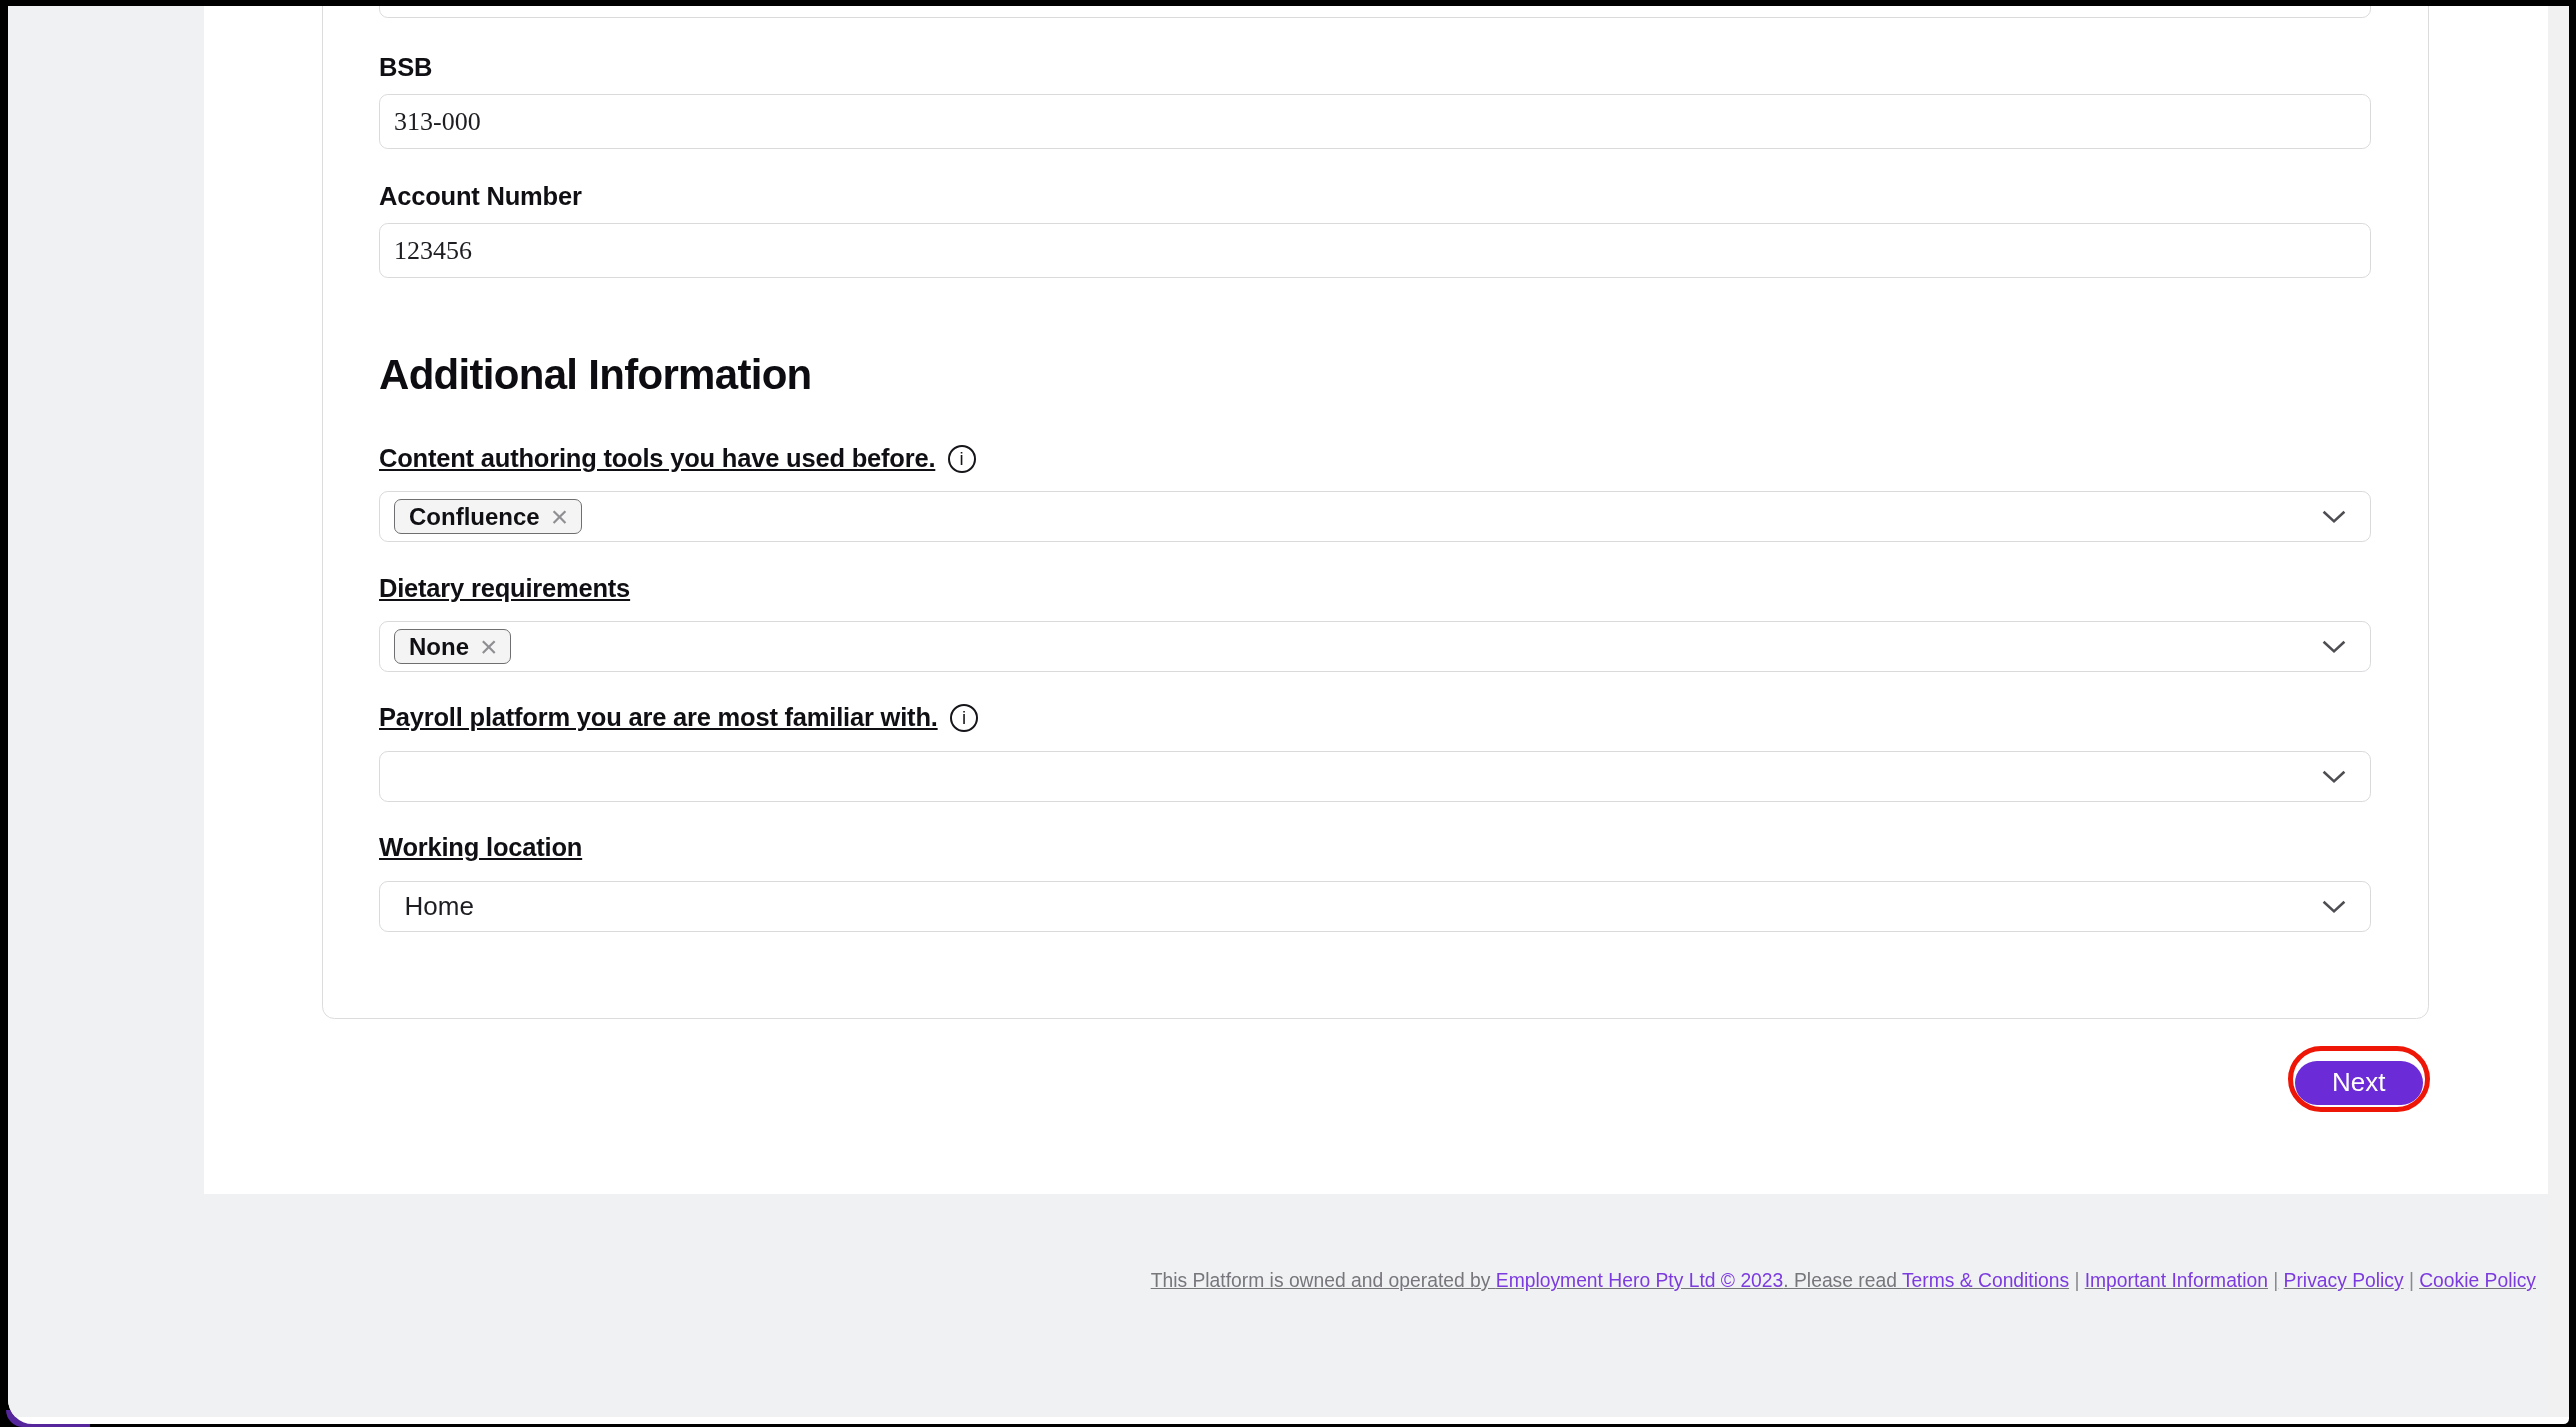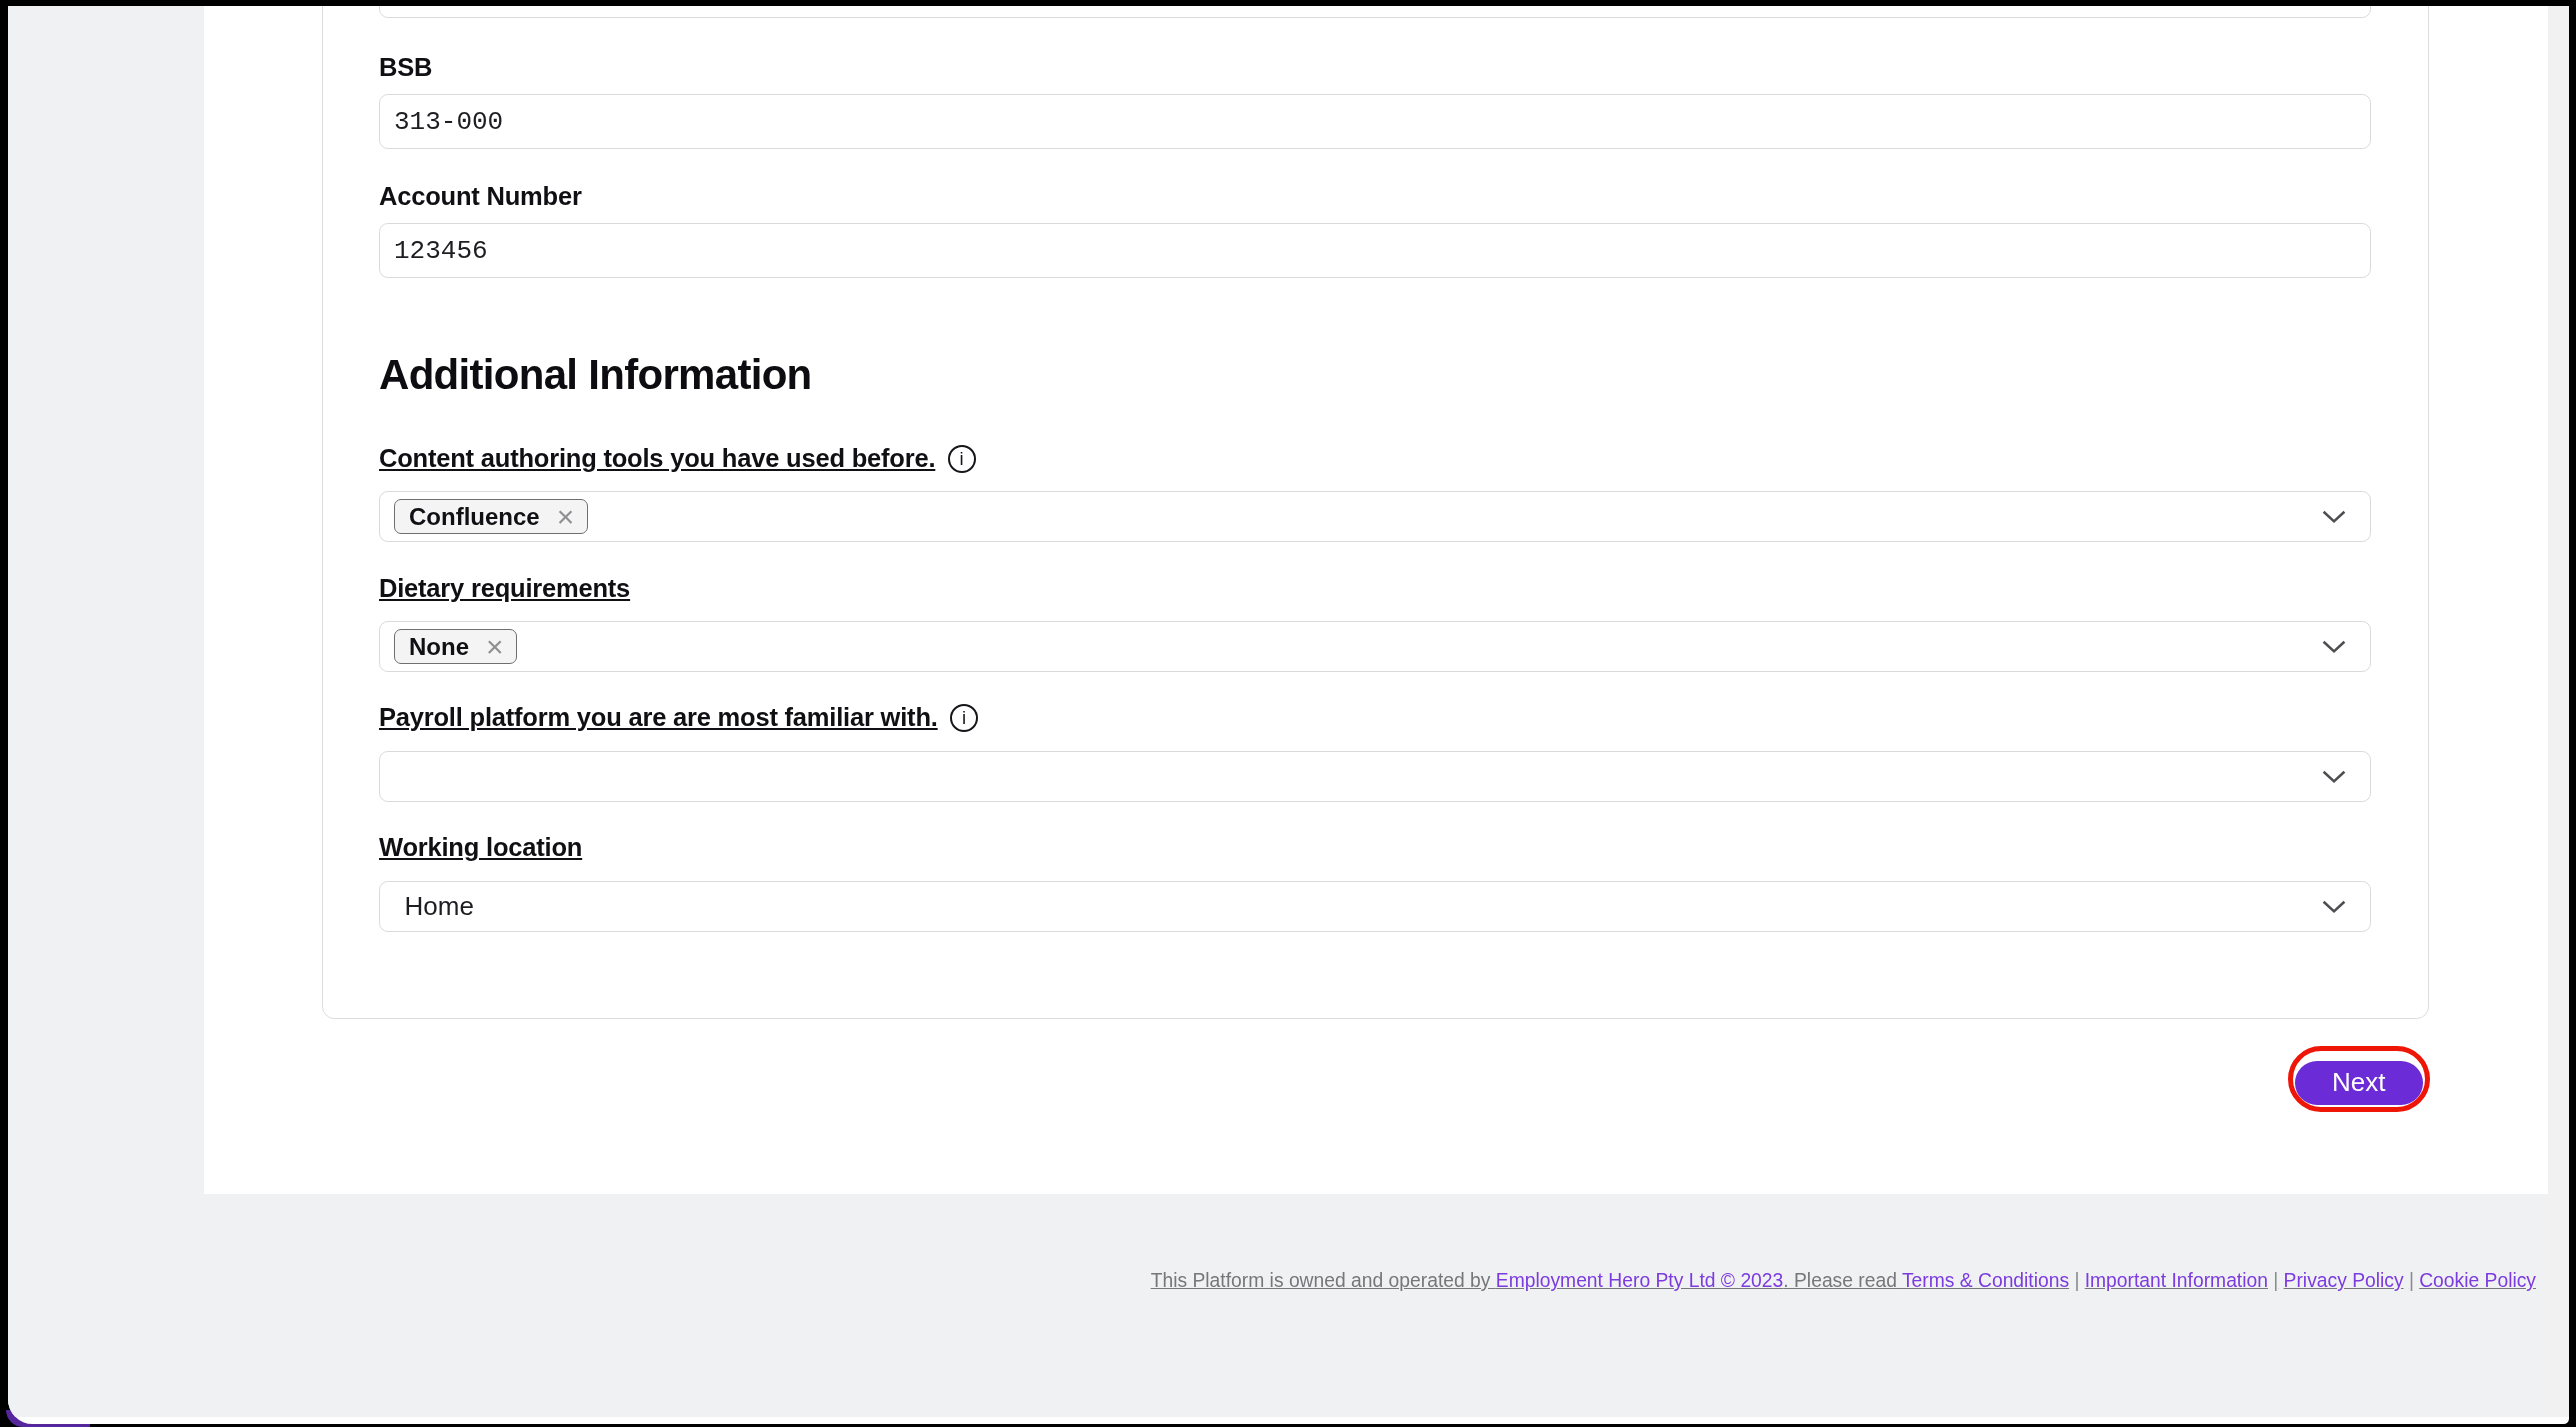--- a/index.html
+++ b/index.html
@@ -29,34 +29,34 @@
 
   .label-row { position:absolute; left:371px; display:flex; align-items:center; gap:12.3px; }
   .label-row .lbl { font-size:25.5px; font-weight:700; color:#101014; letter-spacing:-0.2px; white-space:nowrap;text-decoration:underline; }
 
   .info-icon { width:28px; height:28px; border:2.2px solid #15151a; border-radius:50%;
                display:inline-flex; align-items:center; justify-content:center;
                font-size:18.5px; color:#15151a; font-weight:400; cursor:pointer; }
 
   .text-input { position:absolute; left:371px; width:1992px; height:55px; background:#fff;
                 border:1.8px solid #d9dadc; border-radius:8.8px; padding:0 14px;
-                font-size:26px; color:#1d1d22; font-family:Liberation Mono, monospace; outline:none; }
+                font-size:26px; color:#1d1d22; font-family:Liberation Serif, serif; outline:none; }
 
   .partial-input { position:absolute; left:371px; width:1992px; height:55px; background:#fff;
                    border:1.8px solid #d9dadc; border-radius:8.8px; }
 
   .select-box { position:absolute; left:371px; width:1992px; height:51px; background:#fff;
                 border:1.8px solid #d9dadc; border-radius:8.8px; display:flex; align-items:center;
                 padding:0 56px 0 14px; cursor:pointer; }
   .select-value { font-size:26px; color:#1d1d22; padding-left:10.6px; }
 
   .chevron { position:absolute; right:23px; top:50%; transform:translateY(-50%); }
 
   .tag { display:inline-flex; align-items:center; height:35px; background:#f4f4f4;
-         border:1.8px solid #6f6f72; border-radius:7px; padding:0 12.3px 0 14px; gap:17px;text-align:right; }
+         border:1.8px solid #6f6f72; border-radius:7px; padding:0 12.3px 0 14px; gap:11px;text-align:right; }
   .tag .tag-label { font-size:24px; font-weight:700; color:#101014; }
   .tag .tag-remove { font-size:30px; line-height:1; color:#8f8f93; font-weight:400; cursor:pointer; }
 
   .section-heading { position:absolute; left:371px; top:345px; font-size:42px; font-weight:800;
                      color:#0d0d11; letter-spacing:-0.7px; }
 
   .next-ring { position:absolute; left:2280px; top:1040px; border:5.3px solid #ee1707;
                border-radius:35px; padding:1.8px; }
   .next-button { display:block; width:128px; height:44px; background:#6b2bd6; color:#fff;
                  border:none; border-radius:24.6px; font-size:26px; font-family:"Liberation Sans", sans-serif;

